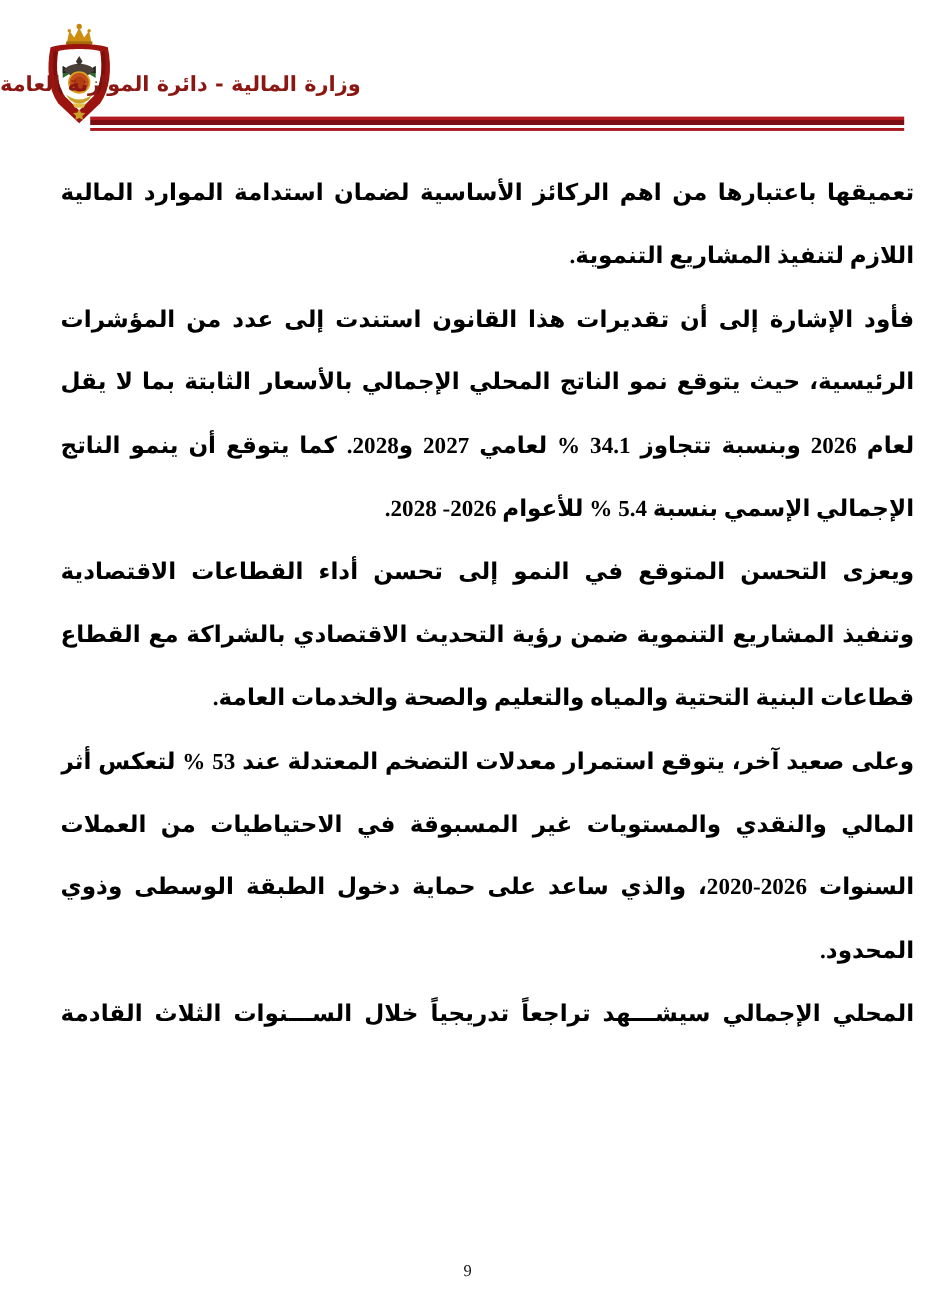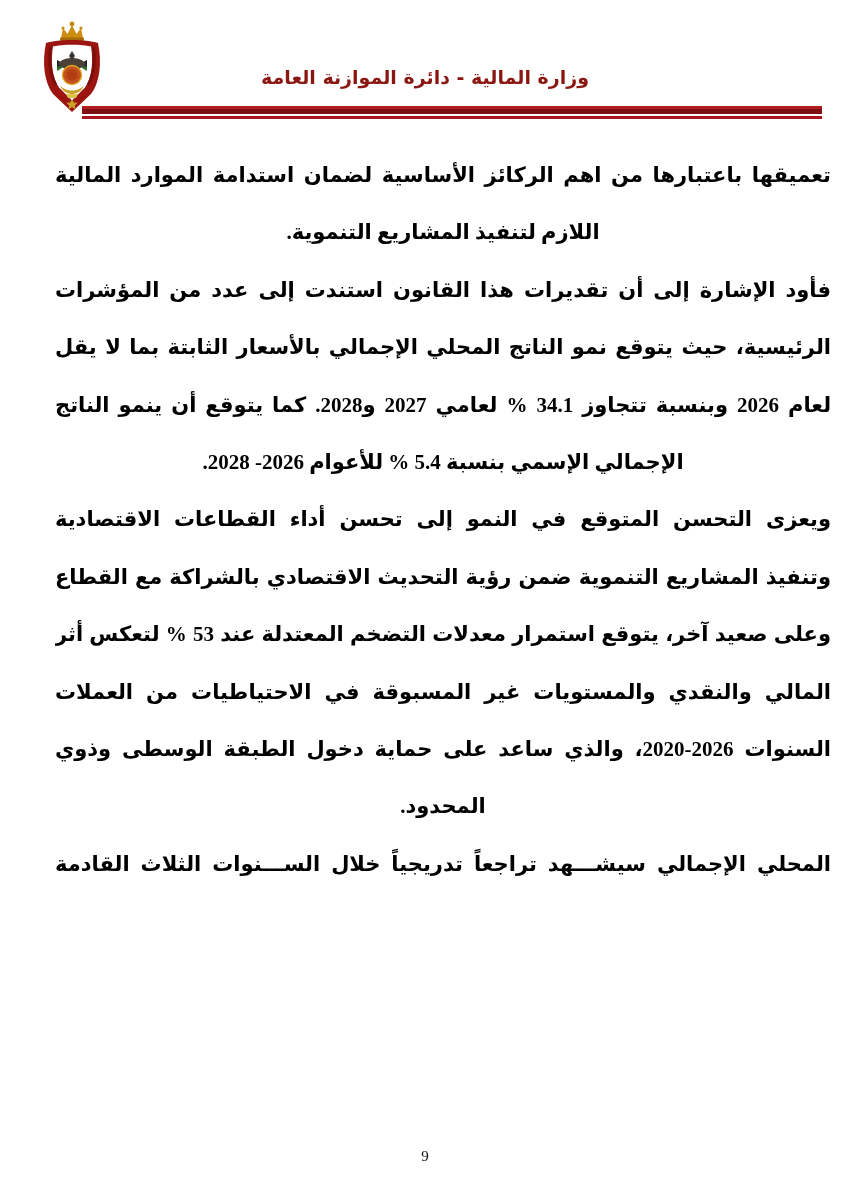--- a/index.html
+++ b/index.html
@@ -9,21 +9,21 @@
     background:#ffffff;
     font-family:"Liberation Serif","DejaVu Sans",serif;
     overflow:hidden;
   }
   
   .logo{
     position:absolute;left:33px;top:20px;width:78px;height:100px;
   }
   .header-title{
     position:absolute;top:66px;left:0;right:0;
-    text-align:center;direction:rtl;
+    text-align:left;direction:rtl;
     font-family:"DejaVu Sans","Liberation Sans",sans-serif;
     font-weight:bold;font-size:19px;color:#8a1711;
     letter-spacing:0.2px;
   }
   .header-rule{
     position:absolute;top:106px;left:82px;right:28px;height:13px;
     background:linear-gradient(to bottom,
       #b21b20 0px,#b21b20 3px,
       #7d0f13 3px,#7d0f13 8px,
       #ffffff 8px,#ffffff 10px,
@@ -35,21 +35,21 @@
     direction:rtl;
     font-size:21px;color:#000000;
     font-family:"Liberation Serif","DejaVu Sans",serif;
     font-weight:bold;
   }
   .line{
     height:57.4px;line-height:57.4px;
     overflow:hidden;white-space:normal;
   }
   .line.j{text-align:justify;text-align-last:justify;}
-  .line.r{text-align:center;}
+  .line.r{text-align:right;}
   
   .page-number{
     position:absolute;top:1148px;left:0;right:0;
     text-align:center;font-size:15px;color:#111;
     font-family:"Liberation Serif","DejaVu Sans",serif;
   }
 </style>
 </head>
 <body>
 
@@ -93,20 +93,21 @@
     <div class="line j">تعميقها باعتبارها من اهم الركائز الأساسية لضمان استدامة الموارد المالية وبناء الحيز المالي</div>
     <div class="line r">اللازم لتنفيذ المشاريع التنموية.</div>
 
     <div class="line j">فأود الإشارة إلى أن تقديرات هذا القانون استندت إلى عدد من المؤشرات الاقتصادية</div>
     <div class="line j">الرئيسية، حيث يتوقع نمو الناتج المحلي الإجمالي بالأسعار الثابتة بما لا يقل عن 2.9 %</div>
     <div class="line j">لعام 2026 وبنسبة تتجاوز 34.1 % لعامي 2027 و2028. كما يتوقع أن ينمو الناتج المحلي</div>
     <div class="line r">الإجمالي الإسمي بنسبة 5.4 % للأعوام 2026- 2028.</div>
 
     <div class="line j">ويعزى التحسن المتوقع في النمو إلى تحسن أداء القطاعات الاقتصادية وأبرزها الصناعة</div>
     <div class="line j">وتنفيذ المشاريع التنموية ضمن رؤية التحديث الاقتصادي بالشراكة مع القطاع الخاص في</div>
+    <div class="line r">قطاعات البنية التحتية والمياه والتعليم والصحة والخدمات العامة.</div>
 
     <div class="line j">وعلى صعيد آخر، يتوقع استمرار معدلات التضخم المعتدلة عند 53 % لتعكس أثر الاستقرار</div>
     <div class="line j">المالي والنقدي والمستويات غير المسبوقة في الاحتياطيات من العملات الأجنبية خلال</div>
     <div class="line j">السنوات 2026-2020، والذي ساعد على حماية دخول الطبقة الوسطى وذوي الدخل</div>
     <div class="line r">المحدود.</div>
 
     <div class="line j">المحلي الإجمالي سيشـــهد تراجعاً تدريجياً خلال الســـنوات الثلاث القادمة ليبلغ نحو 5.8 %</div>
   </div>
 
   <div class="page-number">9</div>

